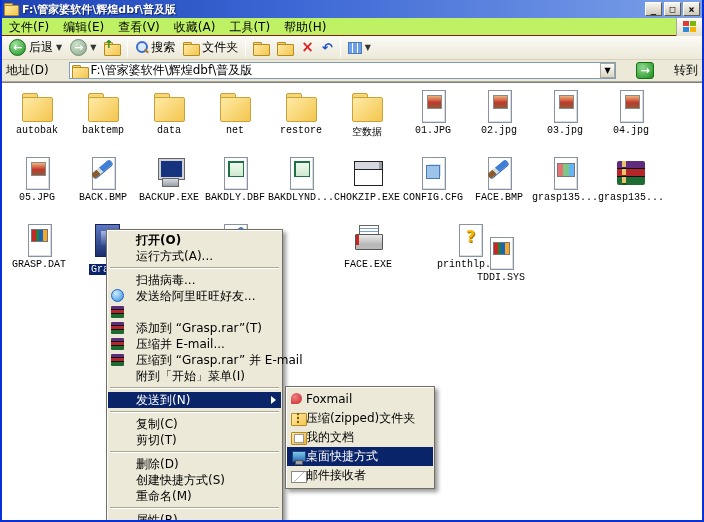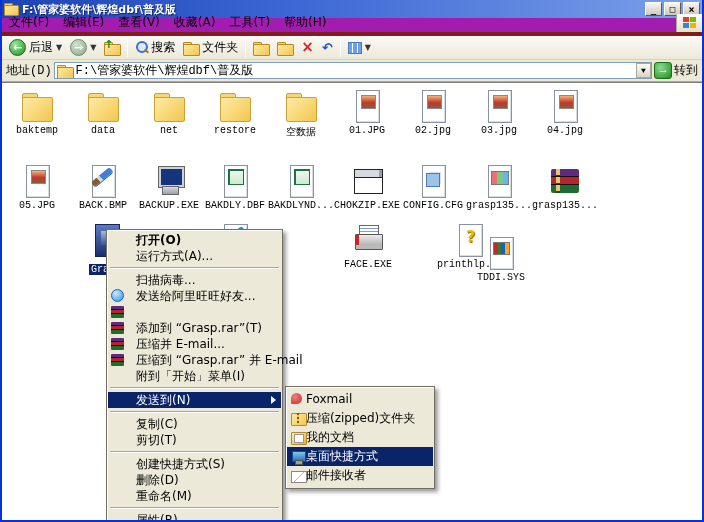--- a/index.html
+++ b/index.html
@@ -11,21 +11,21 @@
   .title-icon { width:14px; height:12px; position:relative; margin-right:4px; flex:none; }
   .title-icon::before { content:""; position:absolute; left:0; top:0; width:7px; height:3px; background:#f7d775; border:1px solid #b58a1e; border-radius:1px 1px 0 0; }
   .title-icon::after { content:""; position:absolute; left:0; top:2px; width:13px; height:9px; background:linear-gradient(135deg,#ffe9a2,#f3c64f); border:1px solid #b58a1e; border-radius:1px; }
   .title-text { font-size:11px; font-weight:bold; white-space:nowrap; overflow:hidden; flex:1; text-shadow:1px 1px 1px #10245e; }
   .winbtns { display:flex; gap:2px; flex:none; }
   .wbtn { width:17px; height:14px; background:linear-gradient(#f8f6f1,#cdc8ba); border:1px solid #fff; border-right-color:#5f5b50; border-bottom-color:#5f5b50; font:bold 9px "DejaVu Sans Mono",monospace; color:#000; display:flex; align-items:flex-end; justify-content:center; cursor:default; }
   .wbtn.max { align-items:center; }
   .wbtn.close { align-items:center; font-size:10px; }
 
   
-  .menubar { height:18px; background:#a21caf; border-bottom:4px solid #7f1d1d; display:flex; align-items:flex-end; font-size:12px; }
+  .menubar { height:18px; background:#bef264; border-bottom:1px solid #7f1d1d; display:flex; align-items:flex-start; font-size:12px; }
   .menubar .mitem { padding:1px 7px; cursor:default; }
   .menubar .spacer { flex:1; }
   .flagbox { width:26px; height:18px; border-left:1px solid #aca899; background:linear-gradient(#fdfdfb,#e4e0cf); display:flex; align-items:center; justify-content:center; }
   .flag { width:13px; height:12px; display:grid; grid-template-columns:6px 6px; grid-template-rows:5px 5px; gap:1px; }
   .flag i:nth-child(1){background:#e03c31}.flag i:nth-child(2){background:#7db700}
   .flag i:nth-child(3){background:#2e8bd8}.flag i:nth-child(4){background:#f4b400}
 
   
   .toolbar { height:24px; background:linear-gradient(#fbfaf6,#ece9d8); border-bottom:1px solid #d8d2bd; display:flex; align-items:center; padding:0 3px; font-size:12px; }
   .tbtn { display:flex; align-items:center; gap:3px; padding:1px 4px; border-radius:2px; cursor:default; white-space:nowrap; }
@@ -39,21 +39,21 @@
   .minifolder::after { content:""; position:absolute; left:0; top:2px; width:15px; height:10px; background:linear-gradient(135deg,#ffe9a2,#f3c64f); border:1px solid #b58a1e; border-radius:1px; }
   .upfolder { position:relative; }
   .uparrow { position:absolute; left:4px; top:-3px; color:#1d8f1d; font-weight:bold; font-size:11px; }
   .mag { width:13px; height:13px; position:relative; flex:none; }
   .mag::before { content:""; position:absolute; left:1px; top:0; width:8px; height:8px; border:2px solid #3a6fd0; border-radius:50%; background:#dceaff; }
   .mag::after { content:""; position:absolute; left:9px; top:9px; width:5px; height:2px; background:#a8742c; transform:rotate(45deg); }
   .gicon { font-weight:bold; font-size:13px; line-height:13px; flex:none; }
   .views { width:14px; height:12px; border:1px solid #4a7ab5; background:linear-gradient(90deg,#6ea0e8 0 3px,#fff 3px 4px,#6ea0e8 4px 8px,#fff 8px 9px,#6ea0e8 9px 14px); flex:none; }
 
   
-  .addressbar { height:22px; background:#ece9d8; border-bottom:1px solid #aca899; display:flex; align-items:center; padding:0 4px; font-size:12px; gap:2px;font-family:Liberation Mono, monospace; }
+  .addressbar { height:22px; background:#ece9d8; border-bottom:1px solid #aca899; display:flex; align-items:center; padding:0 4px; font-size:12px; gap:20px; }
   .addr-input { flex:1; height:17px; background:#fff; border:1px solid #7f9db9; display:flex; align-items:center; padding-left:2px; gap:3px; overflow:hidden; }
   .addr-text { font-size:12px; white-space:nowrap; flex:1; }
   .drop-btn { width:15px; height:15px; background:linear-gradient(#fdfdfb,#d9d4c4); border:1px solid #aca899; font-size:8px; text-align:center; line-height:14px; flex:none; }
   .go-btn { width:18px; height:17px; background:radial-gradient(circle at 35% 30%,#8fd98f,#1d8f1d); border:1px solid #147014; border-radius:3px; color:#fff; font-weight:bold; font-size:11px; text-align:center; line-height:15px; flex:none; }
 
   
   .content { position:relative; height:440px; background:#fff; border-top:1px solid #808080; overflow:hidden; }
   .frow { position:absolute; left:2px; display:flex; }
   .file { width:66px; text-align:center; cursor:default; }
   .file.abs { position:absolute; }
@@ -192,20 +192,24 @@
     </span>
     <span class="go-btn">→</span>
     <span>转到</span>
   </div>
 
   <div class="content">
 
     <div class="frow" style="top:6px;">
       <div class="file">
           <div class="ficon i-folder"></div>
+          <div class="flabel">autobak</div>
+        </div>
+      <div class="file">
+          <div class="ficon i-folder"></div>
           <div class="flabel">baktemp</div>
         </div>
       <div class="file">
           <div class="ficon i-folder"></div>
           <div class="flabel">data</div>
         </div>
       <div class="file">
           <div class="ficon i-folder"></div>
           <div class="flabel">net</div>
         </div>
@@ -228,21 +232,21 @@
       <div class="file">
           <div class="ficon i-page i-jpg"></div>
           <div class="flabel">03.jpg</div>
         </div>
       <div class="file">
           <div class="ficon i-page i-jpg"></div>
           <div class="flabel">04.jpg</div>
         </div>
     </div>
 
-    <div class="frow" style="top:81px;">
+    <div class="frow" style="top:73px;">
       <div class="file">
           <div class="ficon i-page i-jpg"></div>
           <div class="flabel">05.JPG</div>
         </div>
       <div class="file">
           <div class="ficon i-page i-bmp"></div>
           <div class="flabel">BACK.BMP</div>
         </div>
       <div class="file">
           <div class="ficon i-exepc"></div>
@@ -258,29 +262,37 @@
         </div>
       <div class="file">
           <div class="ficon i-app"></div>
           <div class="flabel">CHOKZIP.EXE</div>
         </div>
       <div class="file">
           <div class="ficon i-page i-cfg"></div>
           <div class="flabel">CONFIG.CFG</div>
         </div>
       <div class="file">
+          <div class="ficon i-page i-bmp"></div>
+          <div class="flabel">FACE.BMP</div>
+        </div>
+      <div class="file">
           <div class="ficon i-page i-setup"></div>
           <div class="flabel">grasp135...</div>
         </div>
       <div class="file">
           <div class="ficon i-rar"></div>
           <div class="flabel">grasp135...</div>
         </div>
     </div>
 
+    <div class="file abs" style="left:4px;top:140px;">
+        <div class="ficon i-page i-dat"></div>
+        <div class="flabel">GRASP.DAT</div>
+      </div>
     <div class="file abs" style="left:71px;top:140px;"><div class="ficon i-graspsel"></div><div class="flabel sel">Grasp</div></div>
     <div class="file abs" style="left:200px;top:140px;">
         <div class="ficon i-page i-bmp"></div>
         <div class="flabel"></div>
       </div>
     <div class="file abs" style="left:333px;top:140px;">
         <div class="ficon i-printer"></div>
         <div class="flabel">FACE.EXE</div>
       </div>
     <div class="file abs" style="left:399px;top:140px;margin-left:36px;">
@@ -302,22 +314,22 @@
       <div class="cm-item"><span class="mi mi-rar"></span><span>添加到 “Grasp.rar”(T)</span></div>
       <div class="cm-item"><span class="mi mi-rar"></span><span>压缩并 E-mail...</span></div>
       <div class="cm-item"><span class="mi mi-rar"></span><span>压缩到 “Grasp.rar” 并 E-mail</span></div>
       <div class="cm-item">附到「开始」菜单(I)</div>
       <div class="cm-sep"></div>
       <div class="cm-item hl"><span>发送到(N)</span><span class="cm-arrow"></span></div>
       <div class="cm-sep"></div>
       <div class="cm-item">复制(C)</div>
       <div class="cm-item">剪切(T)</div>
       <div class="cm-sep"></div>
+      <div class="cm-item">删除(D)</div>
       <div class="cm-item">创建快捷方式(S)</div>
-      <div class="cm-item">删除(D)</div>
       <div class="cm-item">重命名(M)</div>
       <div class="cm-sep"></div>
       <div class="cm-item">属性(R)</div>
     </div>
 
     <div class="submenu">
       <div class="sm-item"><span class="mi mi-foxmail"></span><span>Foxmail</span></div>
       <div class="sm-item"><span class="mi mi-zip"></span><span>压缩(zipped)文件夹</span></div>
       <div class="sm-item"><span class="mi mi-docs"></span><span>我的文档</span></div>
       <div class="sm-item hl"><span class="mi mi-desktop"></span><span>桌面快捷方式</span></div>

